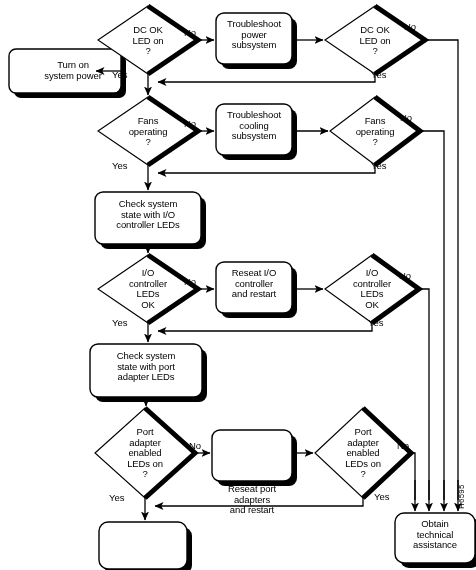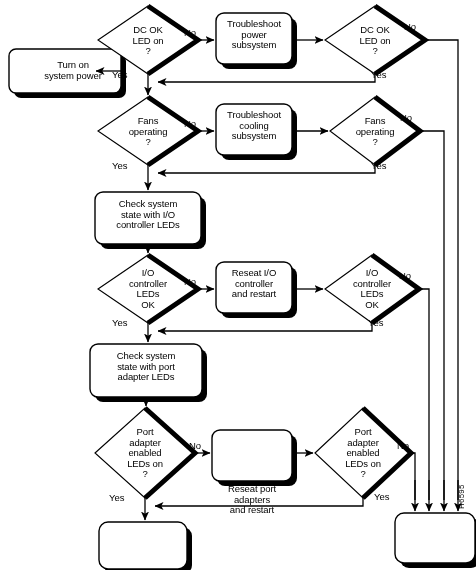--- a/index.html
+++ b/index.html
@@ -224,20 +224,23 @@
 ?</div>
   <div class="node-label" style="left:212px; top:440px; width:80px;margin-top:44px;">Reseat port
 adapters
 and restart</div>
   <div class="node-label" style="left:328px; top:427px; width:70px;">Port
 adapter
 enabled
 LEDs on
 ?</div>
 
+  <div class="node-label" style="left:395px; top:519px; width:80px;">Obtain
+technical
+assistance</div>
 
   <div class="edge-label" style="left:184px; top:28px;">No</div>
   <div class="edge-label" style="left:112px; top:70px;">Yes</div>
   <div class="edge-label" style="left:404px; top:22px;">No</div>
   <div class="edge-label" style="left:371px; top:70px;">Yes</div>
 
   <div class="edge-label" style="left:184px; top:119px;">No</div>
   <div class="edge-label" style="left:112px; top:161px;">Yes</div>
   <div class="edge-label" style="left:400px; top:113px;">No</div>
   <div class="edge-label" style="left:371px; top:161px;">Yes</div>

